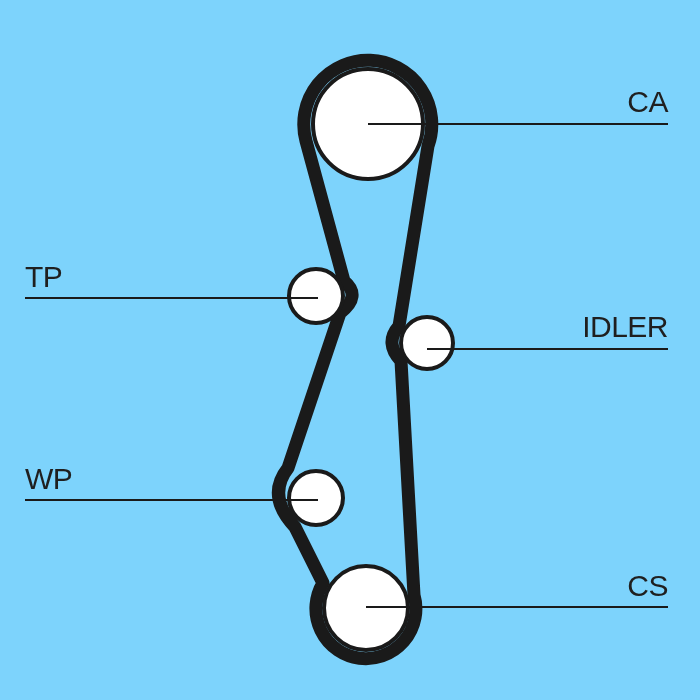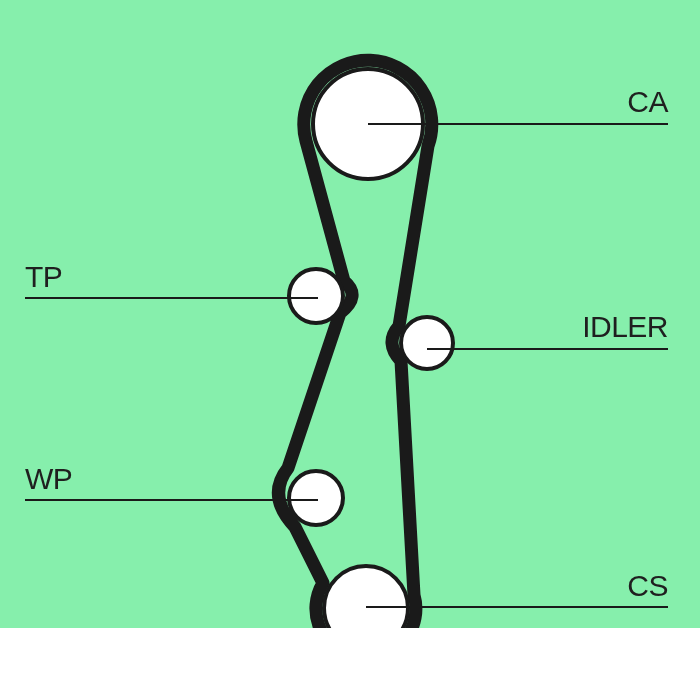--- a/index.html
+++ b/index.html
@@ -3,22 +3,22 @@
 <meta charset="utf-8">
 <style>
   html, body {
     margin: 0;
     padding: 0;
     background: #ffffff;
   }
   .stage {
     position: relative;
     width: 700px;
-    height: 628px;
-    background: #86efac;
+    height: 700px;
+    background: #7dd3fc;
     overflow: hidden;
   }
   svg { display: block; }
   .belt {
     fill: none;
     stroke: #1a1a1a;
     stroke-width: 13;
     stroke-linejoin: round;
   }
   .pulley {

